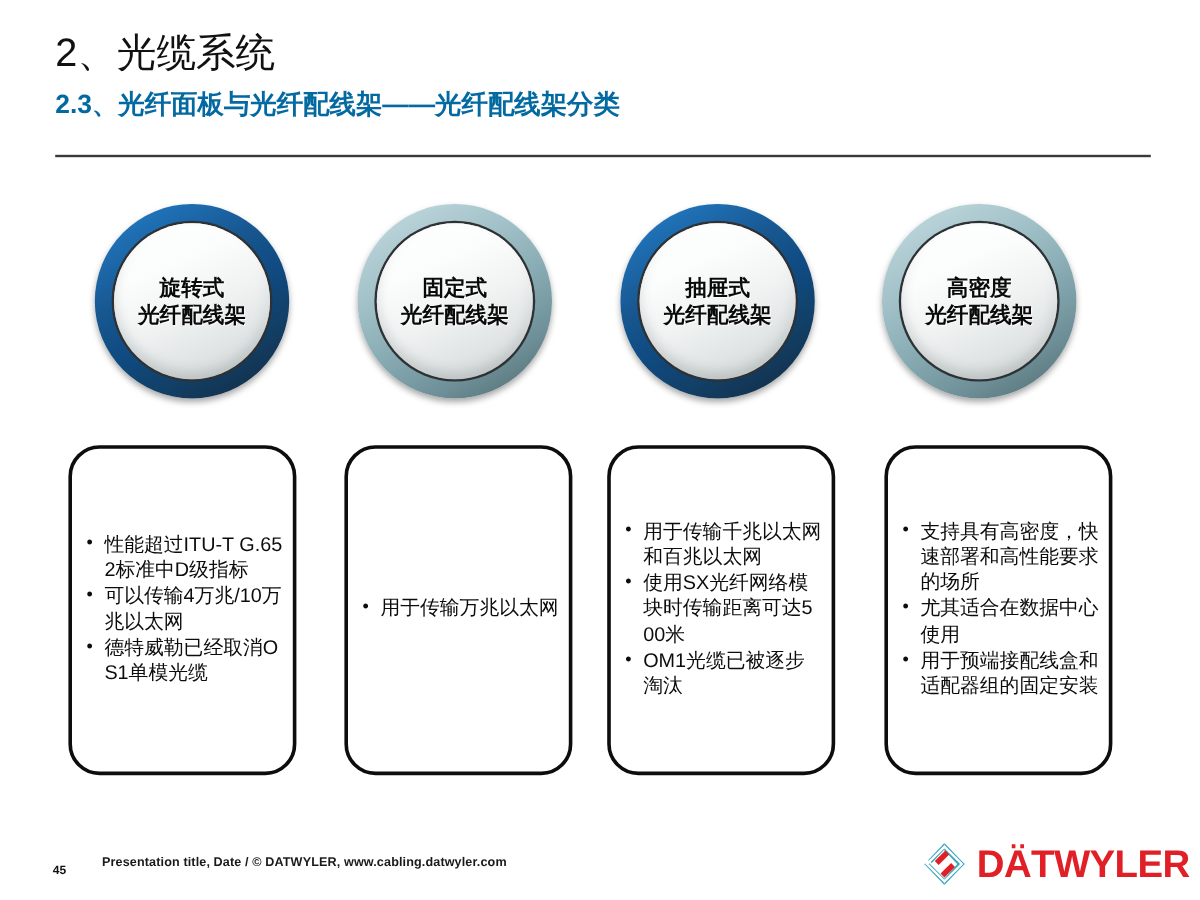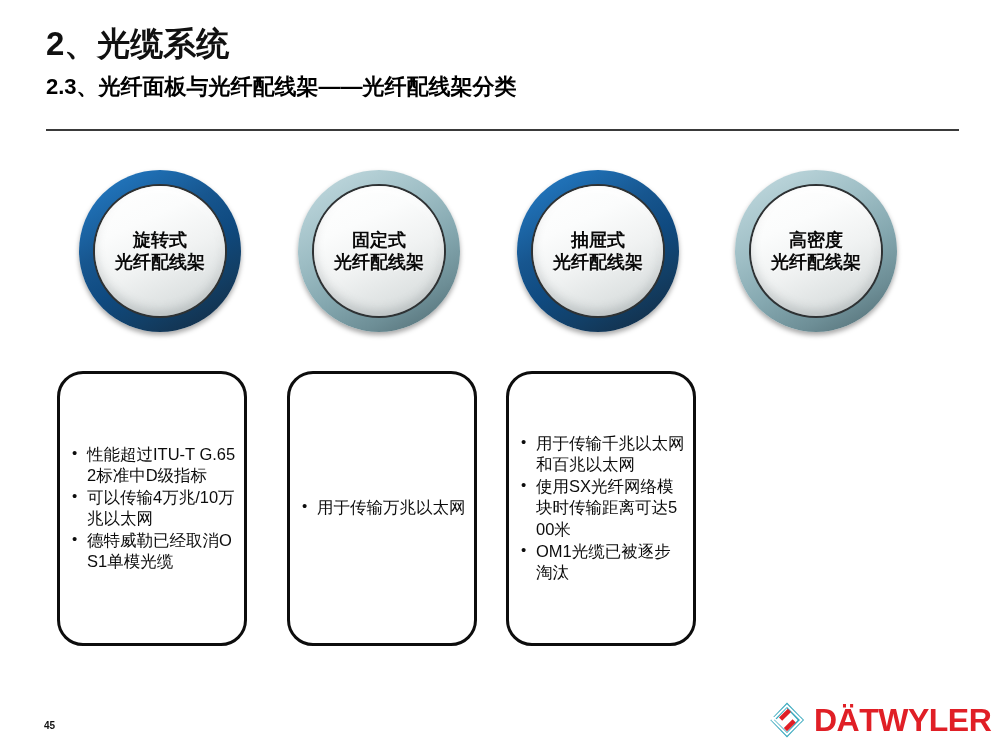--- a/index.html
+++ b/index.html
@@ -21,33 +21,33 @@
     height: 750px;
     background: #ffffff;
   }
 
   
   .title-main {
     position: absolute;
     left: 46px;
     top: 26px;
     font-size: 33px;
-    font-weight: bold;
+    font-weight: normal;
     color: #111111;
     letter-spacing: 0px;
     line-height: 1.1;
     white-space: nowrap;
   }
   .title-sub {
     position: absolute;
     left: 46px;
     top: 75px;
     font-size: 22px;
     font-weight: bold;
-    color: #000000;
+    color: #0369a1;
     line-height: 1.1;
     white-space: nowrap;
   }
   .header-rule {
     position: absolute;
     left: 46px;
     top: 129px;
     width: 913px;
     height: 2px;
     background: #3a3a3a;
@@ -300,24 +300,32 @@
     </div>
 
     <div class="bullet-box b2">
       <ul class="bullet-list">
         <li>用于传输千兆以太网和百兆以太网</li>
         <li>使用SX光纤网络模块时传输距离可达500米</li>
         <li>OM1光缆已被逐步淘汰</li>
       </ul>
     </div>
 
+    <div class="bullet-box b3">
+      <ul class="bullet-list">
+        <li>支持具有高密度，快速部署和高性能要求的场所</li>
+        <li>尤其适合在数据中心使用</li>
+        <li>用于预端接配线盒和适配器组的固定安装</li>
+      </ul>
+    </div>
 
   </div>
 
   <div class="footer-page">45</div>
+  <div class="footer-text">Presentation title, Date / © DATWYLER, www.cabling.datwyler.com</div>
 
   <div class="logo">
     <svg class="logo-mark" viewBox="0 0 100 100">
 
       <path d="M50 6 L92 50 L84 58 L50 22 Z" fill="#36a8bd"></path>
       <path d="M16 42 L50 6 L50 20 L24 48 Z" fill="#36a8bd"></path>
       <path d="M8 50 L50 94 L50 80 L18 48 Z" fill="#36a8bd"></path>
       <path d="M50 94 L92 50 L84 42 L50 80 Z" fill="#36a8bd"></path>
 
       <path d="M30 44 L52 22 L60 30 L38 52 Z" fill="#e01f26"></path>

